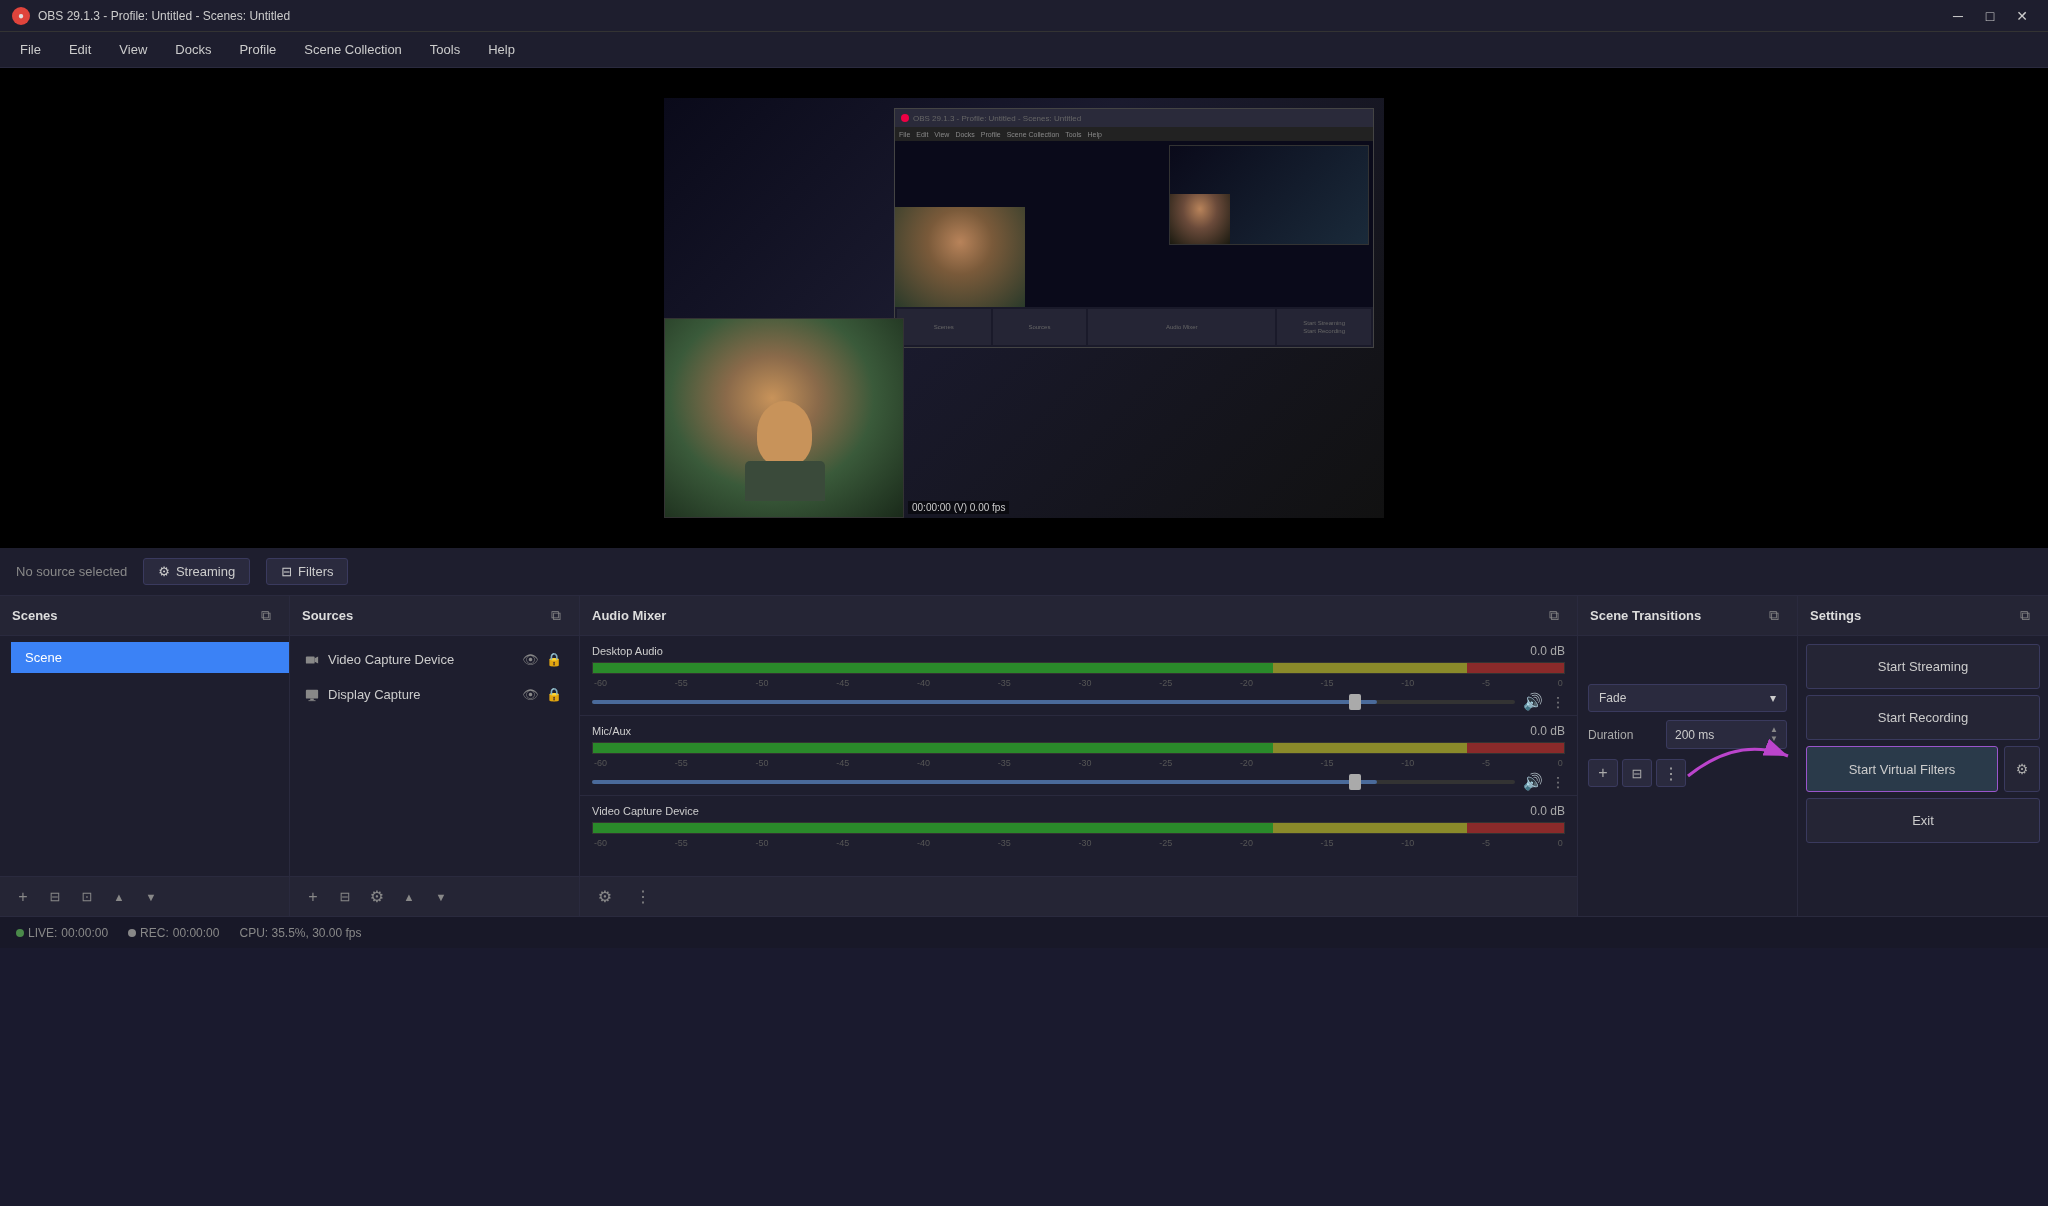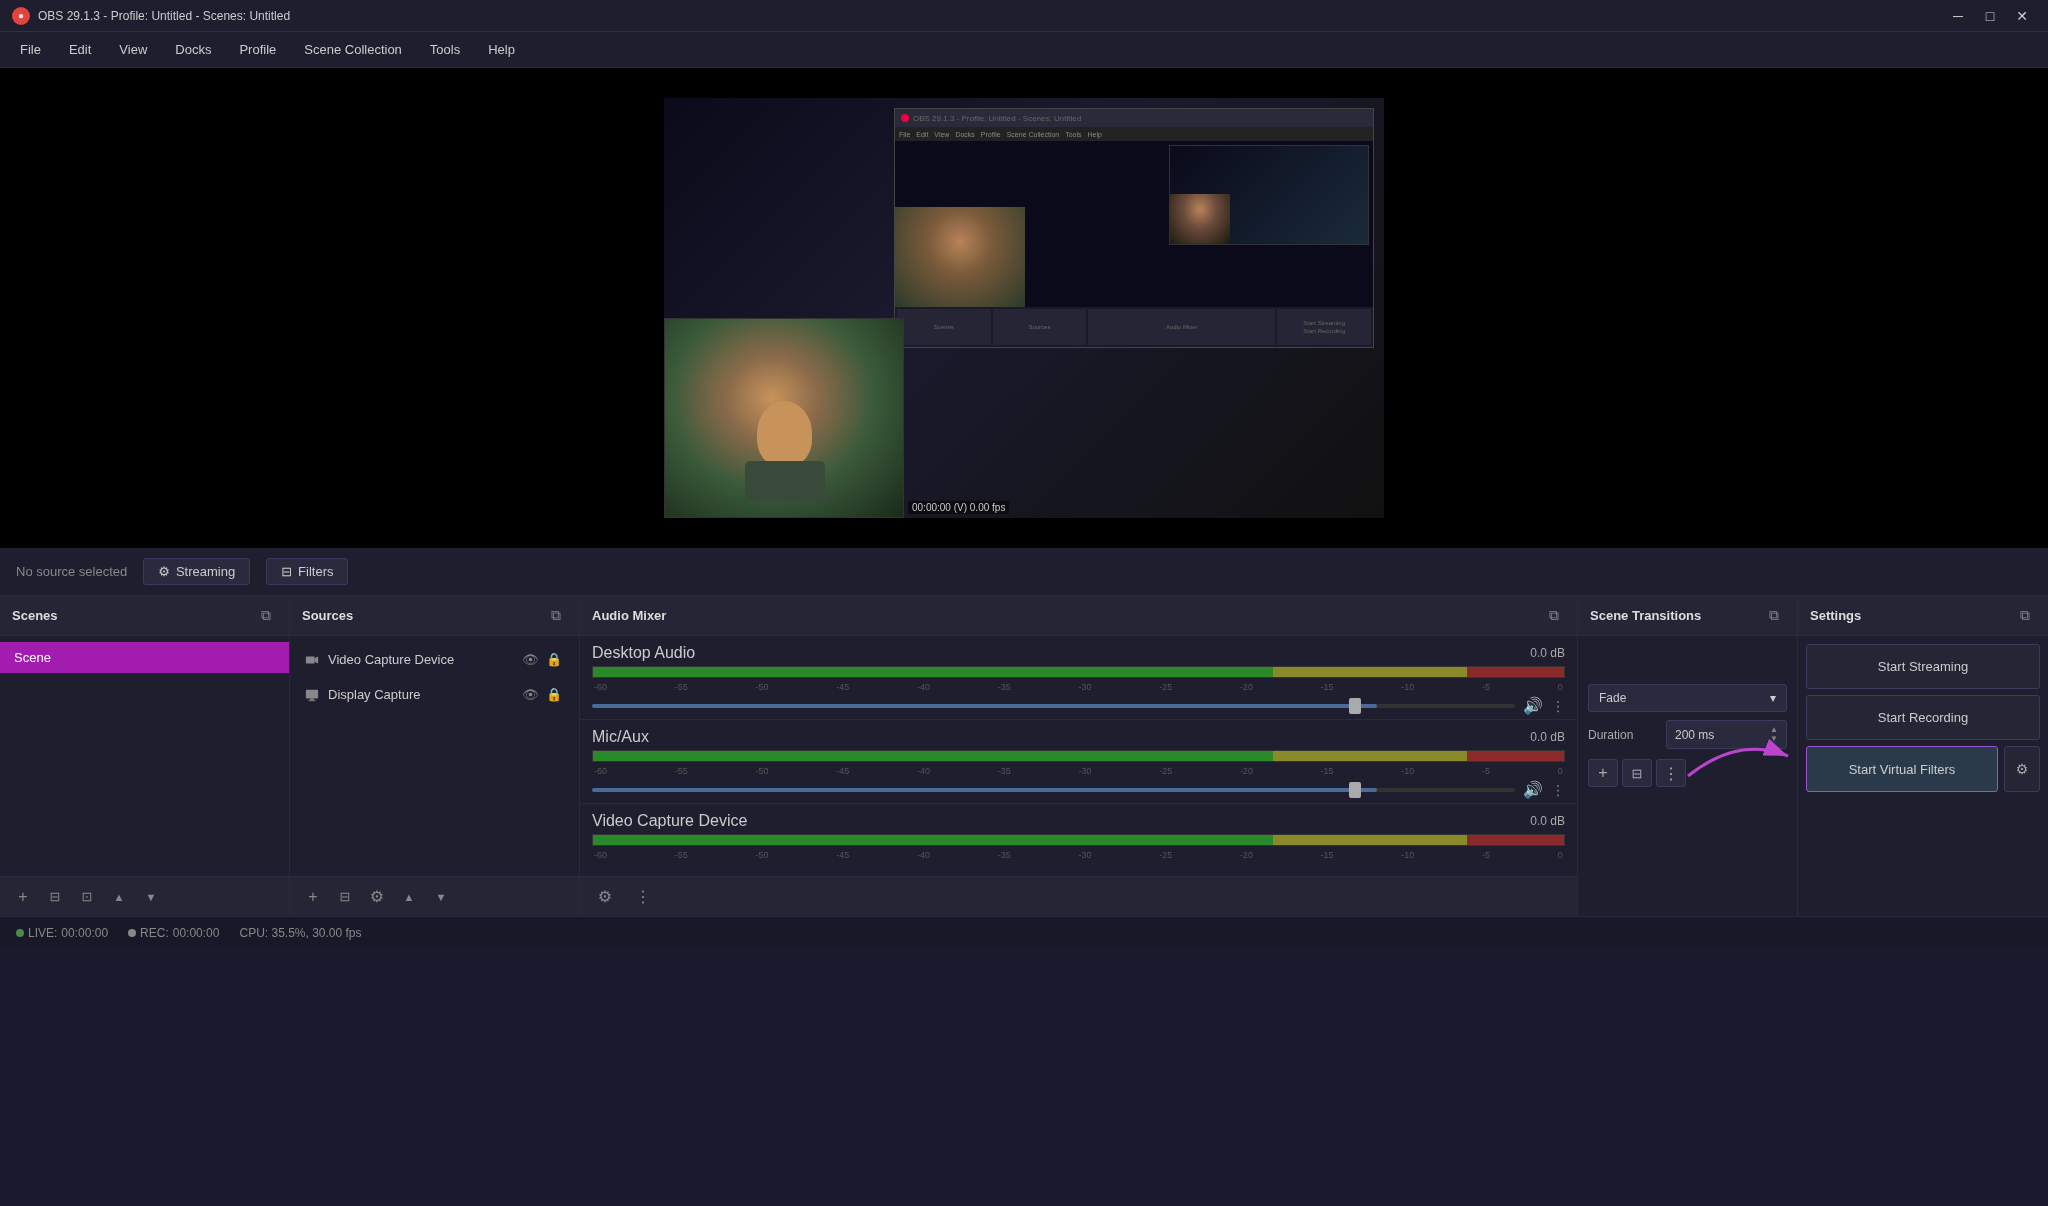--- a/index.html
+++ b/index.html
@@ -180,22 +180,23 @@
       padding: 6px 0;
     }
 
     
     .scene-item {
       padding: 8px 14px;
       cursor: pointer;
       color: #ccc;
     }
     .scene-item.active {
-      background: #a21caf;
+      background: #3b82f6;
       color: #fff;
+      margin-left: 11px;
     }
 
     
     .source-item {
       display: flex;
       align-items: center;
       padding: 8px 14px;
       gap: 8px;
       cursor: pointer;
       color: #ccc;
@@ -251,21 +252,21 @@
       padding: 8px 12px 4px;
       border-bottom: 1px solid #2a2a3e;
     }
     .audio-channel-header {
       display: flex;
       align-items: center;
       justify-content: space-between;
       margin-bottom: 4px;
     }
     .audio-channel-name {
-      font-size: 16px;
+      font-size: 11px;
       color: #ccc;
       font-weight: 500;
     }
     .audio-db {
       font-size: 12px;
       color: #aaa;
     }
     .audio-meter-container {
       position: relative;
       height: 12px;
@@ -808,20 +809,21 @@
     </div>
     <div class="controls-content">
       <button class="control-btn">Start Streaming</button>
       <button class="control-btn">Start Recording</button>
 
       <div class="control-btn-row">
         <button class="control-btn highlight" style="border-color:#9a55cc;">Start Virtual Filters</button>
         <button class="gear-btn">⚙</button>
       </div>
 
+      <button class="control-btn">Exit</button>
     </div>
 
     <div class="arrow-svg-container" style="position:absolute; left:-120px; top:130px; width:130px; height:60px;">
       <svg width="130" height="60" viewBox="0 0 130 60">
         <defs>
           <marker id="arrowhead" markerWidth="8" markerHeight="6" refX="8" refY="3" orient="auto">
             <polygon points="0 0, 8 3, 0 6" fill="#bb44cc"></polygon>
           </marker>
         </defs>
         <path d="M 10 50 Q 60 10 110 30" stroke="#bb44cc" stroke-width="3" fill="none" marker-end="url(#arrowhead)"></path>

